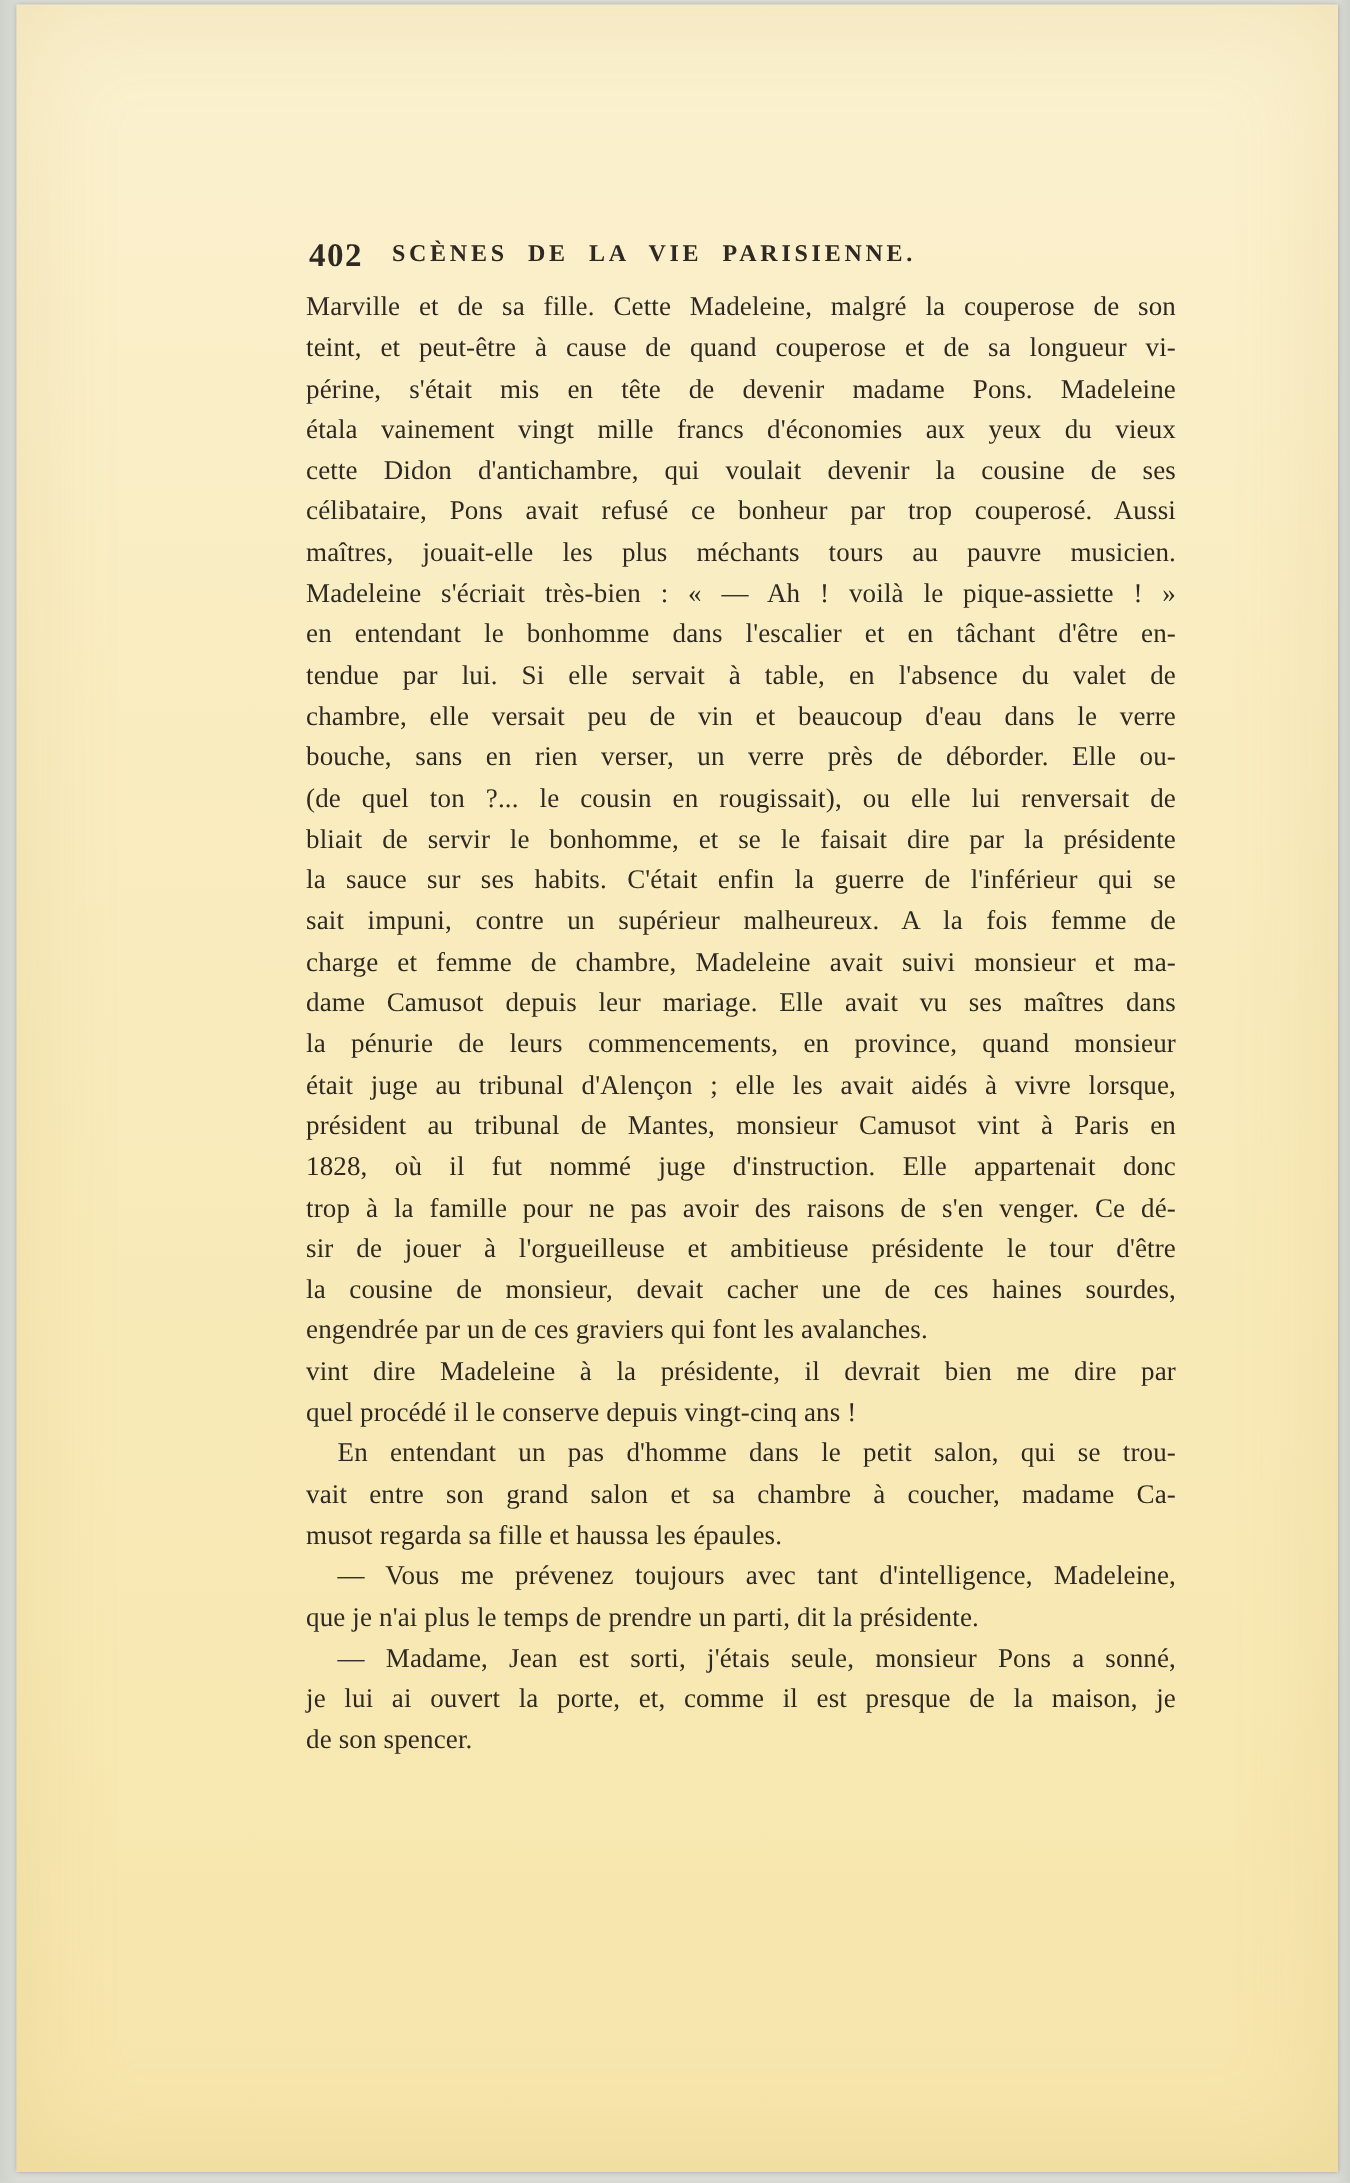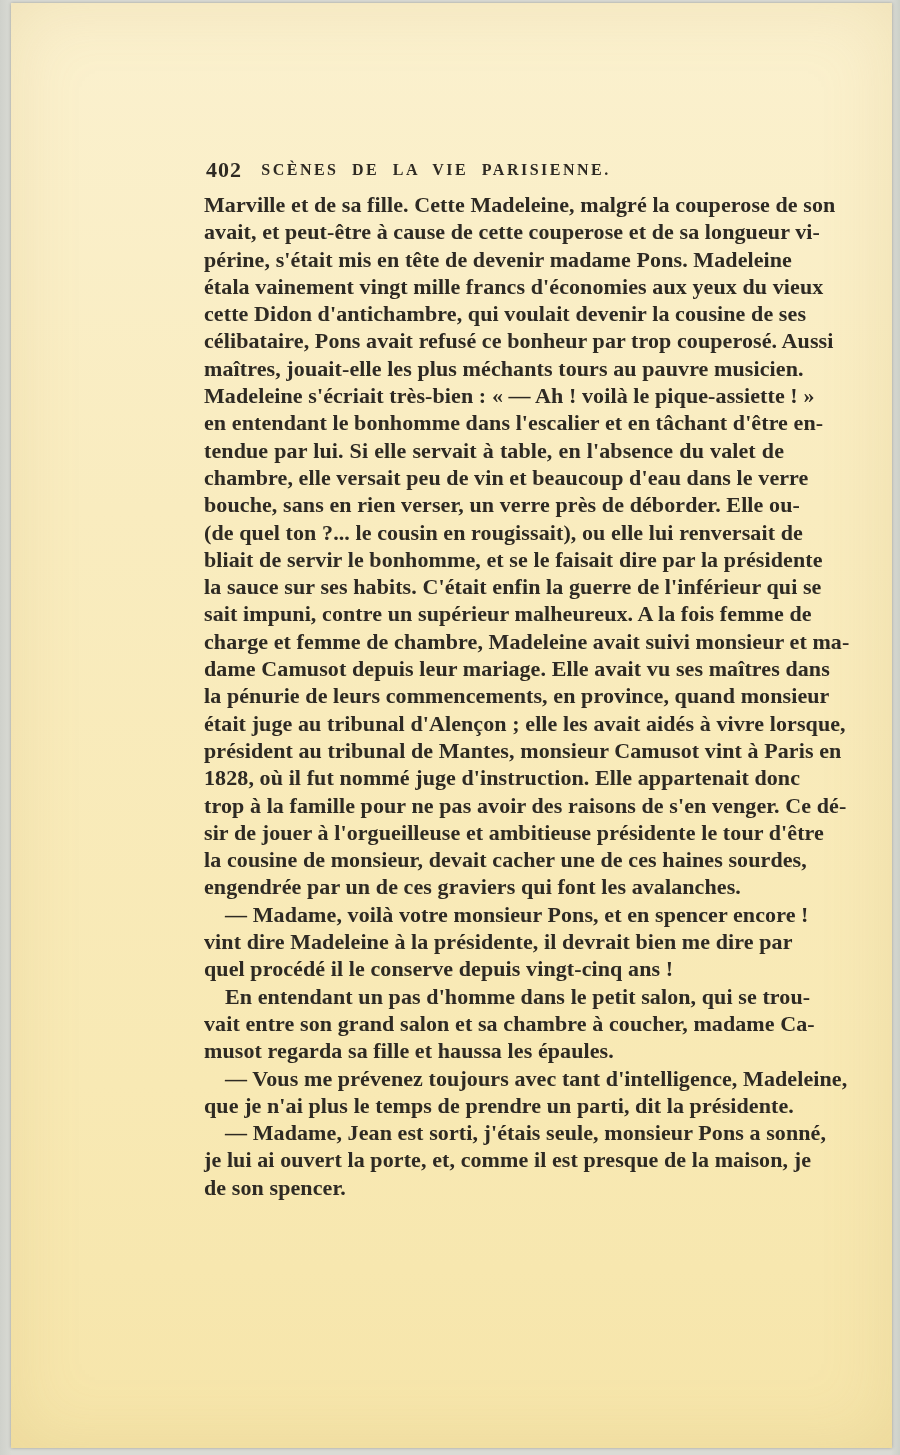--- a/index.html
+++ b/index.html
@@ -53,22 +53,21 @@
     top: 12px;
     transform: translateX(-50%);
     font-size: 16px;
     font-weight: bold;
     letter-spacing: 2.5px;
     word-spacing: 7px;
     white-space: nowrap;
     text-align: center;
   }
   .text-block {
-    font-size: 22px;
-    font-weight: bold;
+    font-size: 18px;
   }
   .line {
     height: 27.3px;
     line-height: 27.3px;
     white-space: nowrap;
     text-align: justify;
     text-align-last: justify;
     letter-spacing: 0.1px;
   }
   .line.indent {
@@ -83,21 +82,21 @@
 
 <div class="scan-frame">
   <div class="paper">
     <div class="text-area">
       <div class="page-header">
         <span class="page-number">402</span>
         <span class="running-title">SCÈNES DE LA VIE PARISIENNE.</span>
       </div>
       <div class="text-block">
           <div class="line">Marville et de sa fille. Cette Madeleine, malgré la couperose de son</div>
-          <div class="line">avait, et peut-être à cause de cette couperose et de sa longueur vi-</div>
+          <div class="line">teint, et peut-être à cause de quand couperose et de sa longueur vi-</div>
           <div class="line">périne, s'était mis en tête de devenir madame Pons. Madeleine</div>
           <div class="line">étala vainement vingt mille francs d'économies aux yeux du vieux</div>
           <div class="line">cette Didon d'antichambre, qui voulait devenir la cousine de ses</div>
           <div class="line">célibataire, Pons avait refusé ce bonheur par trop couperosé. Aussi</div>
           <div class="line">maîtres, jouait-elle les plus méchants tours au pauvre musicien.</div>
           <div class="line">Madeleine s'écriait très-bien : « — Ah ! voilà le pique-assiette ! »</div>
           <div class="line">en entendant le bonhomme dans l'escalier et en tâchant d'être en-</div>
           <div class="line">tendue par lui. Si elle servait à table, en l'absence du valet de</div>
           <div class="line">chambre, elle versait peu de vin et beaucoup d'eau dans le verre</div>
           <div class="line">bouche, sans en rien verser, un verre près de déborder. Elle ou-</div>
@@ -108,21 +107,20 @@
           <div class="line">charge et femme de chambre, Madeleine avait suivi monsieur et ma-</div>
           <div class="line">dame Camusot depuis leur mariage. Elle avait vu ses maîtres dans</div>
           <div class="line">la pénurie de leurs commencements, en province, quand monsieur</div>
           <div class="line">était juge au tribunal d'Alençon ; elle les avait aidés à vivre lorsque,</div>
           <div class="line">président au tribunal de Mantes, monsieur Camusot vint à Paris en</div>
           <div class="line">1828, où il fut nommé juge d'instruction. Elle appartenait donc</div>
           <div class="line">trop à la famille pour ne pas avoir des raisons de s'en venger. Ce dé-</div>
           <div class="line">sir de jouer à l'orgueilleuse et ambitieuse présidente le tour d'être</div>
           <div class="line">la cousine de monsieur, devait cacher une de ces haines sourdes,</div>
           <div class="line par-end">engendrée par un de ces graviers qui font les avalanches.</div>
-          <div class="line indent">— Madame, voilà votre monsieur Pons, et en spencer encore !</div>
           <div class="line">vint dire Madeleine à la présidente, il devrait bien me dire par</div>
           <div class="line par-end">quel procédé il le conserve depuis vingt-cinq ans !</div>
           <div class="line indent">En entendant un pas d'homme dans le petit salon, qui se trou-</div>
           <div class="line">vait entre son grand salon et sa chambre à coucher, madame Ca-</div>
           <div class="line par-end">musot regarda sa fille et haussa les épaules.</div>
           <div class="line indent">— Vous me prévenez toujours avec tant d'intelligence, Madeleine,</div>
           <div class="line par-end">que je n'ai plus le temps de prendre un parti, dit la présidente.</div>
           <div class="line indent">— Madame, Jean est sorti, j'étais seule, monsieur Pons a sonné,</div>
           <div class="line">je lui ai ouvert la porte, et, comme il est presque de la maison, je</div>
           <div class="line par-end">de son spencer.</div>

